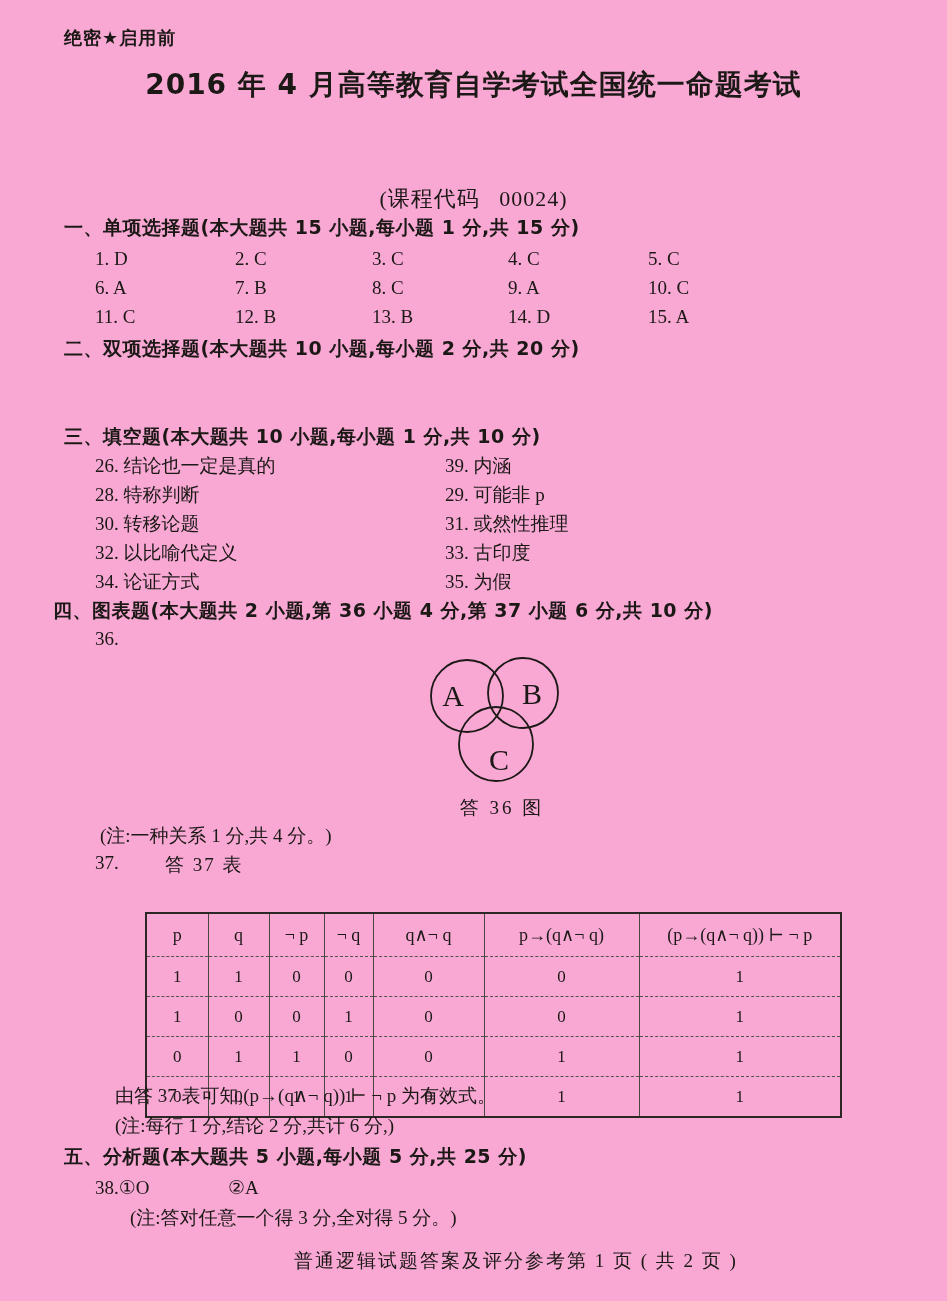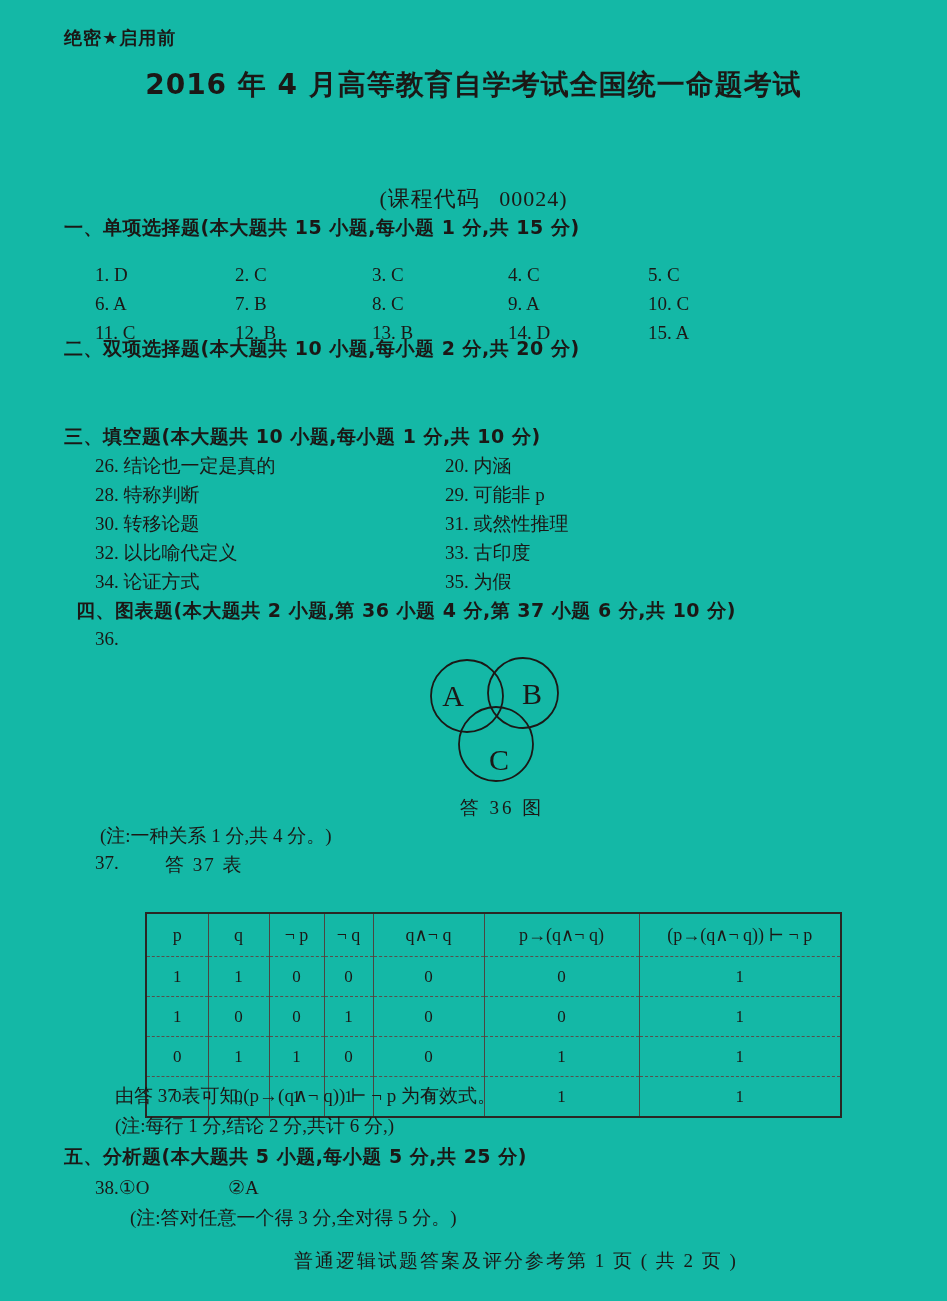--- a/index.html
+++ b/index.html
@@ -1,34 +1,34 @@
 <!DOCTYPE html>
 <html><head>
 <meta charset="utf-8">
 <style>
   html,body{margin:0;padding:0;}
   .page{
     position:relative;
     width:947px;height:1301px;
-    background:#14b8a6;
+    background:#f9a8d4;
     color:#1b1816;
     font-family:"Liberation Serif","DejaVu Serif",serif;
     overflow:hidden;
   }
   .abs{position:absolute;white-space:pre;}
   .heading{
     font-family:"DejaVu Sans","Liberation Sans",sans-serif;
     font-weight:bold;font-size:19px;letter-spacing:0.5px;
   }
   .centerline{left:0;width:947px;text-align:center;}
   .classification{font-family:"DejaVu Sans","Liberation Sans",sans-serif;font-weight:bold;font-size:18px;letter-spacing:1px;}
   .title1{font-family:"DejaVu Sans","Liberation Sans",sans-serif;font-weight:bold;font-size:28px;letter-spacing:1px;}
   .title2{font-family:"DejaVu Sans","Liberation Sans",sans-serif;font-weight:bold;font-size:31px;letter-spacing:2px;}
   .codeline{font-size:22px;letter-spacing:1px;}
-  .ansrow{position:absolute;left:95px;font-size:19px;margin-top:16px;}
+  .ansrow{position:absolute;left:95px;font-size:19px;}
   .ansrow span{display:inline-block;}
   .c0{width:140px;} .c1{width:137px;} .c2{width:136px;} .c3{width:140px;} .c4{width:auto;}
   .fillrow{position:absolute;left:95px;font-size:19px;}
   .fl{display:inline-block;width:350px;}
   .fr{display:inline-block;}
   .bodytext{font-size:19px;}
   .notetext{font-size:19px;}
   table.truth{
     border-collapse:collapse;table-layout:fixed;
     width:695px;
@@ -69,36 +69,36 @@
     <span class="c0">6. A</span><span class="c1">7. B</span><span class="c2">8. C</span><span class="c3">9. A</span><span class="c4">10. C</span>
   </div>
   <div class="ansrow" style="top:306px;">
     <span class="c0">11. C</span><span class="c1">12. B</span><span class="c2">13. B</span><span class="c3">14. D</span><span class="c4">15. A</span>
   </div>
 
   <div class="abs heading" style="left:64px;top:336px;">二、双项选择题(本大题共 10 小题,每小题 2 分,共 20 分)</div>
 
   <div class="abs heading" style="left:64px;top:424px;">三、填空题(本大题共 10 小题,每小题 1 分,共 10 分)</div>
   <div class="fillrow" style="top:453px;">
-    <span class="fl">26. 结论也一定是真的</span><span class="fr">20. 内涵</span>
+    <span class="fl">26. 结论也一定是真的</span><span class="fr">39. 内涵</span>
   </div>
   <div class="fillrow" style="top:482px;">
     <span class="fl">28. 特称判断</span><span class="fr">29. 可能非 p</span>
   </div>
   <div class="fillrow" style="top:511px;">
     <span class="fl">30. 转移论题</span><span class="fr">31. 或然性推理</span>
   </div>
   <div class="fillrow" style="top:540px;">
     <span class="fl">32. 以比喻代定义</span><span class="fr">33. 古印度</span>
   </div>
   <div class="fillrow" style="top:569px;">
     <span class="fl">34. 论证方式</span><span class="fr">35. 为假</span>
   </div>
 
-  <div class="abs heading" style="left:76px;top:598px;">四、图表题(本大题共 2 小题,第 36 小题 4 分,第 37 小题 6 分,共 10 分)</div>
+  <div class="abs heading" style="left:53px;top:598px;">四、图表题(本大题共 2 小题,第 36 小题 4 分,第 37 小题 6 分,共 10 分)</div>
   <div class="abs bodytext" style="left:95px;top:628px;">36.</div>
 
   <svg class="abs" style="left:418px;top:652px;" width="168" height="142" viewBox="0 0 168 142">
     <circle cx="49" cy="44" r="36" fill="none" stroke="#1b1816" stroke-width="1.8"></circle>
     <circle cx="105" cy="41" r="35" fill="none" stroke="#1b1816" stroke-width="1.8"></circle>
     <circle cx="78" cy="92" r="37" fill="none" stroke="#1b1816" stroke-width="1.8"></circle>
     <text x="35" y="54" font-size="30" text-anchor="middle" class="venn-label" fill="#1b1816">A</text>
     <text x="114" y="52" font-size="30" text-anchor="middle" class="venn-label" fill="#1b1816">B</text>
     <text x="81" y="118" font-size="30" text-anchor="middle" class="venn-label" fill="#1b1816">C</text>
   </svg>

